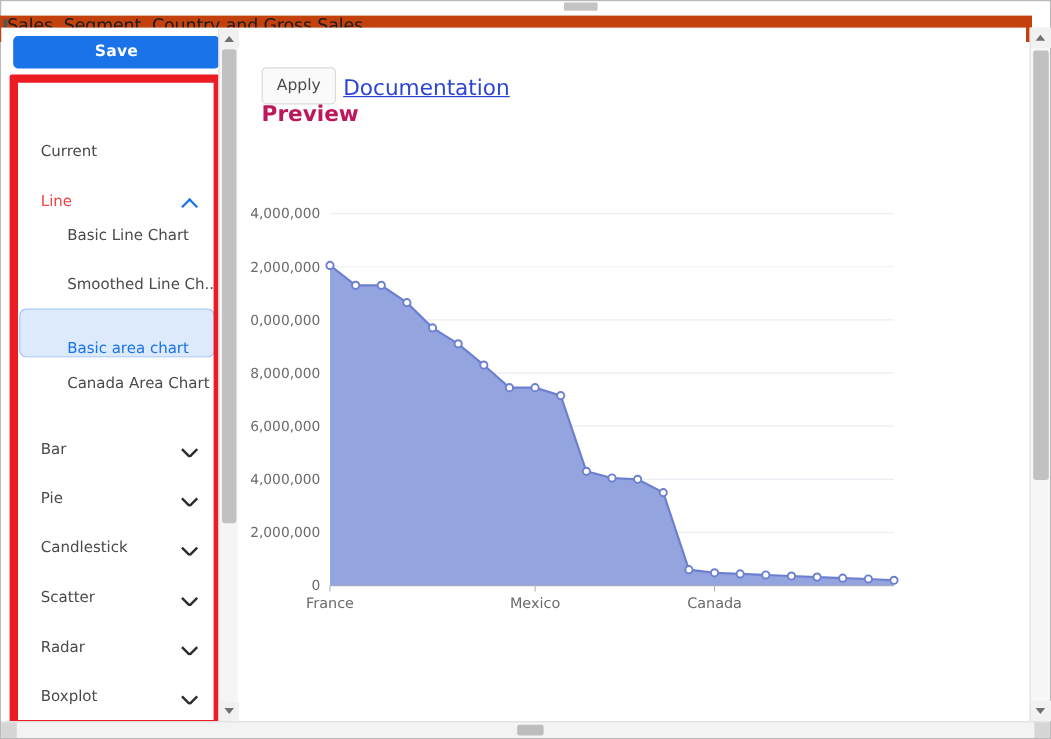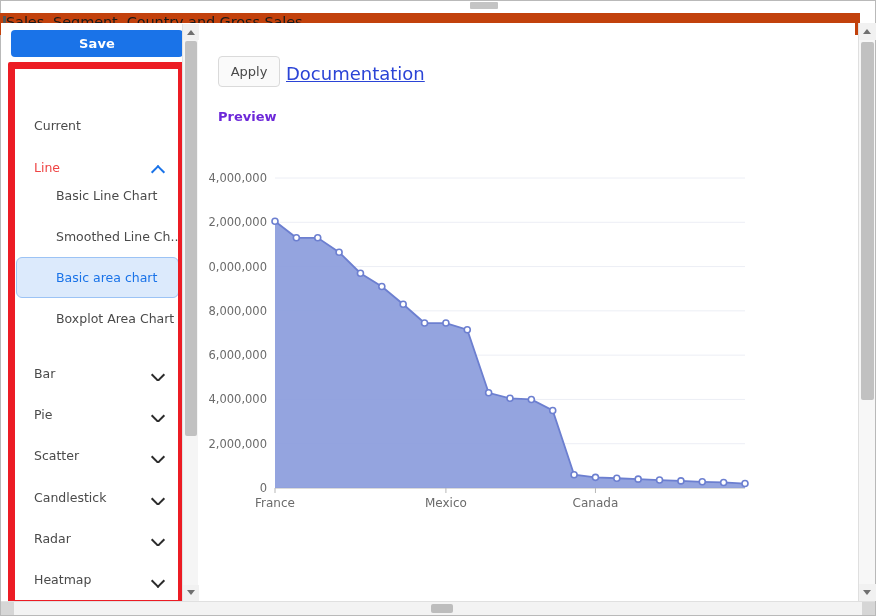--- a/index.html
+++ b/index.html
@@ -151,20 +151,21 @@
     background: #ffffff;
     white-space: nowrap;
   }
   .sub-row.selected {
     background: #dceafc;
     color: #1a73e8;
     border: 1px solid #9cc3f5;
     border-radius: 6px;
     padding-left: 39px;
     height: 41px;
+    align-items: flex-end;
   }
 
   
   .lp-scrollbar {
     position: absolute;
     left: 182px; top: 24px;
     width: 16px; height: 577px;
     background: #f5f5f5;
     border-left: 1px solid #e2e2e2;
     z-index: 50;
@@ -221,24 +222,23 @@
     left: 86px; top: 40px;
     font-size: 18px;
     color: #2b44d6;
     text-decoration: underline;
     cursor: pointer;
     white-space: nowrap;
   }
   .preview-label {
     position: absolute;
     left: 18px; top: 62px;
-    font-size: 13px;
+    font-size: 18px;
     font-weight: bold;
-    color: #6d28d9;
-    margin-top: 24px;
+    color: #be185d;
   }
 
   
   .chart-area {
     position: absolute;
     left: 0; top: 90px;
     width: 655px; height: 488px;
   }
   .chart-svg { display: block; }
 
@@ -341,40 +341,44 @@
         <div class="sub-row">
           <span>Basic Line Chart</span>
         </div>
         <div class="sub-row">
           <span>Smoothed Line Ch...</span>
         </div>
         <div class="sub-row selected">
           <span>Basic area chart</span>
         </div>
         <div class="sub-row">
-          <span>Boxplot Area Chart</span>
+          <span>Canada Area Chart</span>
         </div>
         <div class="menu-row">
           <span class="lbl">Bar</span>
           <span class="chev"></span>
         </div>
         <div class="menu-row">
           <span class="lbl">Pie</span>
           <span class="chev"></span>
         </div>
         <div class="menu-row">
+          <span class="lbl">Candlestick</span>
+          <span class="chev"></span>
+        </div>
+        <div class="menu-row">
           <span class="lbl">Scatter</span>
           <span class="chev"></span>
         </div>
         <div class="menu-row">
-          <span class="lbl">Candlestick</span>
-          <span class="chev"></span>
-        </div>
-        <div class="menu-row">
           <span class="lbl">Radar</span>
+          <span class="chev"></span>
+        </div>
+        <div class="menu-row">
+          <span class="lbl">Boxplot</span>
           <span class="chev"></span>
         </div>
         <div class="menu-row">
           <span class="lbl">Heatmap</span>
           <span class="chev"></span>
         </div>
       </div>
   </div>
 
   <div class="red-box"></div>

